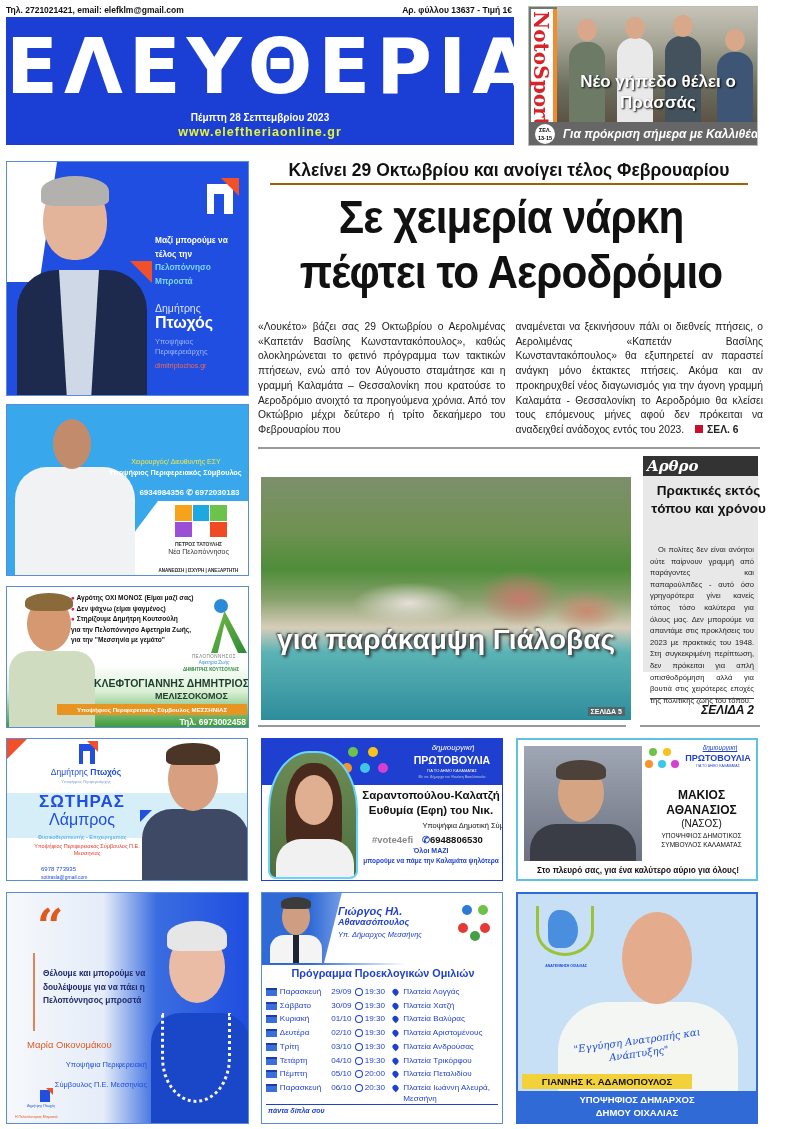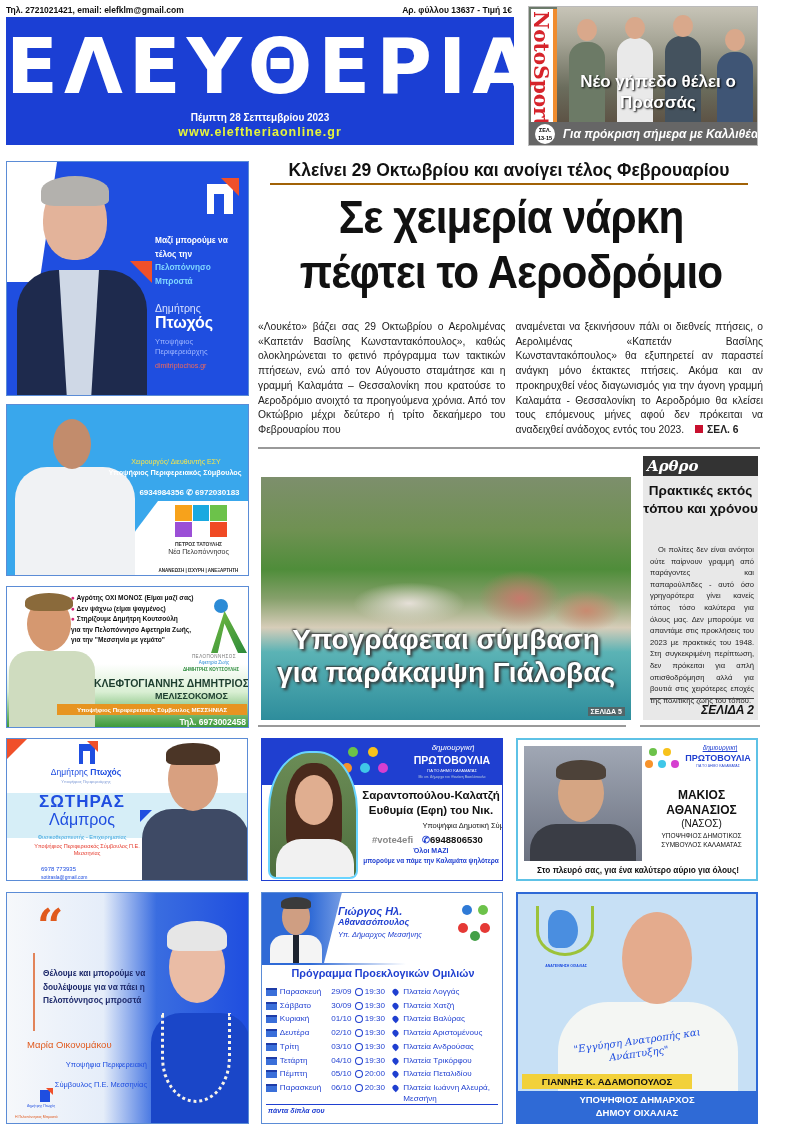--- a/index.html
+++ b/index.html
@@ -45,23 +45,23 @@
     background:
       radial-gradient(ellipse 60px 40px at 70% 50%, #c57a6c 0%, transparent 70%),
       radial-gradient(ellipse 80px 30px at 40% 52%, #e6e0d8 0%, transparent 70%),
       radial-gradient(ellipse 50px 30px at 88% 55%, #c98a70 0%, transparent 70%),
       linear-gradient(180deg, #7d8f6c 0%, #6f9152 22%, #4f8d3a 38%, #86a06b 50%, #d7cdb9 62%, #5bb3b5 72%, #2e8d9c 100%); }
   .gialova-title { position: absolute; left: 0; top: 168px; width: 370px; text-align: center; color: #fff; font-size: 28px; font-weight: bold; line-height: 33px; text-shadow: 2px 2px 3px #333, -1px -1px 2px #333; }
   .gialova-page { position: absolute; right: 6px; bottom: 4px; font-size: 7px; font-weight: bold; color: #fff; background: rgba(90,90,90,0.8); padding: 1px 3px; }
   .rule2 { left: 258px; top: 725px; width: 368px; height: 2px; background: #999; }
 
   
-  .arthro { left: 643px; top: 456px; width: 115px; height: 264px; background: #e8e8e8; }
+  .arthro { left: 643px; top: 456px; width: 115px; height: 216px; background: #e8e8e8; }
   .arthro-head { position: absolute; left: 0; top: 0; width: 115px; height: 20px; background: #333; color: #fff; font-family: "DejaVu Serif", serif; font-style: italic; font-weight: bold; font-size: 15px; padding-left: 4px; line-height: 20px; }
-  .arthro-title { position: absolute; left: 0; top: 26px; width: 115px; text-align: center; font-size: 13.5px; font-weight: bold; line-height: 18px; }
+  .arthro-title { position: absolute; left: 8px; top: 26px; width: 115px; text-align: center; font-size: 13.5px; font-weight: bold; line-height: 18px; }
   .arthro-text { position: absolute; left: 7px; top: 88px; width: 104px; font-size: 7.6px; line-height: 11.6px; text-align: justify; text-indent: 8px; color: #222; }
   .arthro-rule { position: absolute; left: 7px; top: 242px; width: 104px; height: 1px; background: #444; }
   .arthro-page { position: absolute; right: 4px; top: 247px; font-size: 12px; font-weight: bold; font-style: italic; }
   .rule3 { left: 640px; top: 725px; width: 120px; height: 2px; background: #999; }
 
   
   .ad { overflow: hidden; }
   .ad-frame { border: 1.5px solid #5b8cd6; }
 
   
@@ -280,21 +280,20 @@
   <div class="body-col">
     <span>αναμένεται να ξεκινήσουν πάλι οι διεθνείς πτήσεις, ο Αερολιμένας «Καπετάν Βασίλης Κωνσταντακόπουλος» θα εξυπηρετεί αν παραστεί ανάγκη μόνο έκτακτες πτήσεις. Ακόμα και αν προκηρυχθεί νέος διαγωνισμός για την άγονη γραμμή Καλαμάτα - Θεσσαλονίκη το Αεροδρόμιο θα κλείσει τους επόμενους μήνες αφού δεν πρόκειται να αναδειχθεί ανάδοχος εντός του 2023.</span>
     <span class="sel-ref"><span class="sq"></span><span>ΣΕΛ. 6</span></span>
   </div>
 </div>
 <div class="abs rule1"></div>
 
 <div class="abs gialova">
   <div class="gialova-photo"></div>
   <div class="gialova-title">
-    <div>Υπογράφεται σύμβαση</div>
     <div>για παράκαμψη Γιάλοβας</div>
   </div>
   <div class="gialova-page">ΣΕΛΙΔΑ 5</div>
 </div>
 <div class="abs rule2"></div>
 
 <div class="abs arthro">
   <div class="arthro-head">Αρθρο</div>
   <div class="arthro-title">Πρακτικές εκτός τόπου και χρόνου</div>
   <div class="arthro-text">Οι πολίτες δεν είναι ανόητοι ούτε παίρνουν γραμμή από παράγοντες και παπαρούλπδες - αυτό όσο γρηγορότερα γίνει κανείς τόπος τόσο καλύτερα για όλους μας. Δεν μπορούμε να απαντάμε στις προκλήσεις του 2023 με πρακτικές του 1948. Στη συγκεκριμένη περίπτωση, δεν πρόκειται για απλή οπισθοδρόμηση αλλά για βουτιά στις χειρότερες εποχές της πολιτικής ζωής του τόπου.</div>

